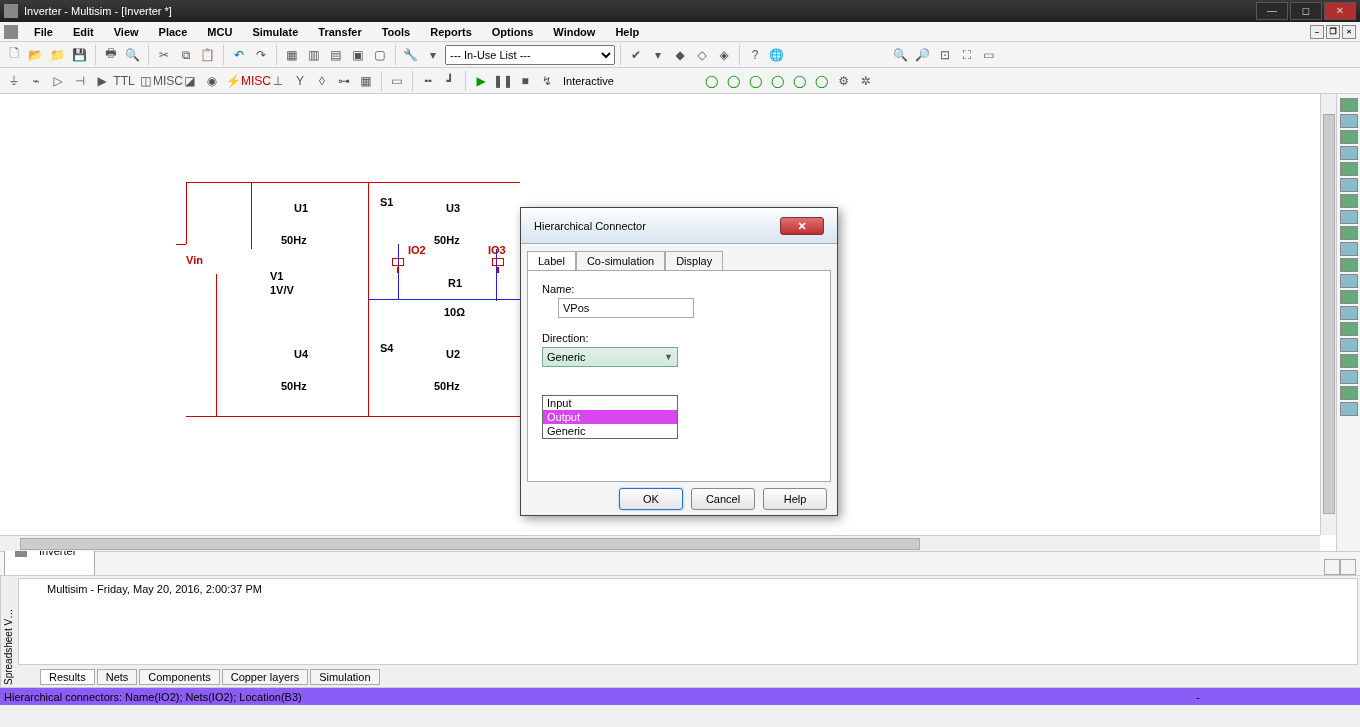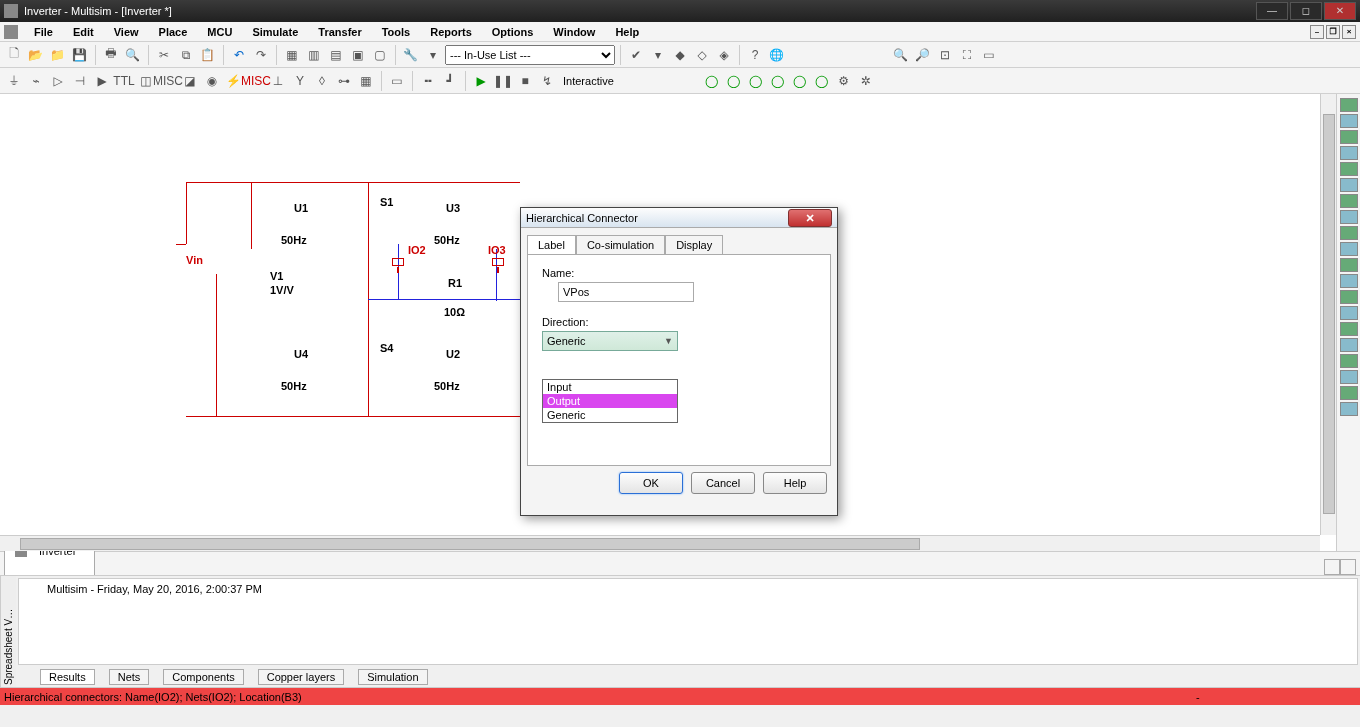--- a/index.html
+++ b/index.html
@@ -28,39 +28,39 @@
 .side-toolbar { width:24px; background:#f4f4f4; border-left:1px solid #ccc; display:flex; flex-direction:column; align-items:center; padding-top:4px; gap:2px;}
 .side-toolbar .sbtn { width:18px; height:14px; background:#6a7; border:1px solid #888;}
 .side-toolbar .sbtn.alt { background:#8bc;}
 .tabs-row { height:24px; background:#f4f4f4; border-top:1px solid #ccc; display:flex; align-items:flex-end; padding:0 4px;}
 .tabs-row .tab { background:#fff; border:1px solid #aaa; border-bottom:none; padding:18px 10px; display:flex; align-items:center; gap:12px;}
 .tabs-row .tbtn { width:16px; height:16px; border:1px solid #aaa; margin-left:auto;}
 .log-panel { height:112px; display:flex; border-top:1px solid #ccc; position:relative;}
 .log-panel .vtab { writing-mode: vertical-rl; transform:rotate(180deg); background:#eee; border-right:1px solid #ccc; padding:2px; font-size:10px; }
 .log-panel .inner { flex:1; display:flex; flex-direction:column;}
 .log-panel .log-body { flex:1; background:#fff; border:1px solid #ccc; margin:2px; padding:4px 28px; overflow:hidden;}
-.log-panel .tabs { height:20px; display:flex; align-items:center; gap:14px; padding:0 24px;}
+.log-panel .tabs { height:20px; display:flex; align-items:center; gap:2px; padding:0 24px;}
 .log-panel .tabs .ltab { border:1px solid #aaa; padding:1px 8px; background:#f4f4f4;}
 .log-panel .tabs .ltab.active { background:#fff; }
 .log-panel .xbtn { position:absolute; left:4px; top:2px; width:12px; height:12px; border:1px solid #888; font-size:9px; text-align:center; line-height:10px;}
-.statusbar { height:18px; background:#ef4444; border-top:1px solid #ccc; display:flex; align-items:center; padding:0 4px; font-size:11px; gap:40px;}
+.statusbar { height:18px; background:#8b5cf6; border-top:1px solid #ccc; display:flex; align-items:center; padding:0 4px; font-size:11px; gap:40px;}
 .statusbar .cell { min-width:60px; }
 
 
 .sch-label { position:absolute; font-size:11px; font-weight:bold; color:#000; }
 .sch-label.red { color:#c00; }
 .sch-label.sub { font-weight:bold; }
 .iobox { position:absolute; width:12px; height:8px; border:1px solid #c00; }
 .iobox::after { content:''; position:absolute; left:4px; top:8px; width:2px; height:6px; background:#c00;}
 .wire-h { position:absolute; height:1px; background:#c00;}
 .wire-v { position:absolute; width:1px; background:#c00;}
 
 
 .dialog { position:absolute; left:520px; top:207px; width:318px; height:309px; background:#f4f4f4; border:1px solid #444; box-shadow:3px 3px 10px rgba(0,0,0,.4);}
-.dialog .dlg-title { height:20px; background:linear-gradient(#fdfdfd,#d8e4f0); display:flex; align-items:center; padding:0 5px; border-bottom:1px solid #aaa;}
+.dialog .dlg-title { height:36px; background:linear-gradient(#fdfdfd,#d8e4f0); display:flex; align-items:center; padding:0 13px; border-bottom:1px solid #aaa;}
 .dialog .dlg-title .txt { flex:1; }
 .dialog .dlg-close { width:44px; height:18px; background:linear-gradient(#e07070,#c03030); border:1px solid #803030; border-radius:3px; color:#fff; font-weight:bold; text-align:center; line-height:16px;}
 .dialog .tab-strip { display:flex; padding:6px 6px 0 6px; gap:0;}
 .dialog .tab-strip .dtab { border:1px solid #aaa; padding:3px 10px; background:#f4f4f4; position:relative; top:1px;}
 .dialog .tab-strip .dtab.active { background:#fff; border-bottom:1px solid #fff;}
 .dialog .tab-body { margin:0 6px 6px 6px; background:#fff; border:1px solid #aaa; height:212px; padding:12px 14px; position:relative;}
 .dialog .tab-body label { display:block; margin-bottom:3px;}
 .dialog .tab-body input[type=text] { width:136px; height:20px; border:1px solid #aaa; padding:0 4px;margin-left:16px;}
 .dialog .combo { width:136px; height:20px; border:1px solid #7a9; background:linear-gradient(#dff0e8,#cfe8d8); display:flex; align-items:center; padding:0 4px; position:relative;}
 .dialog .combo::after { content:'▼'; position:absolute; right:4px; font-size:9px; color:#555;}

